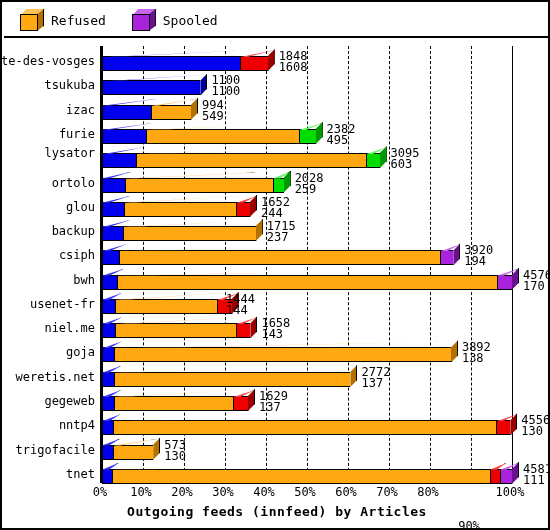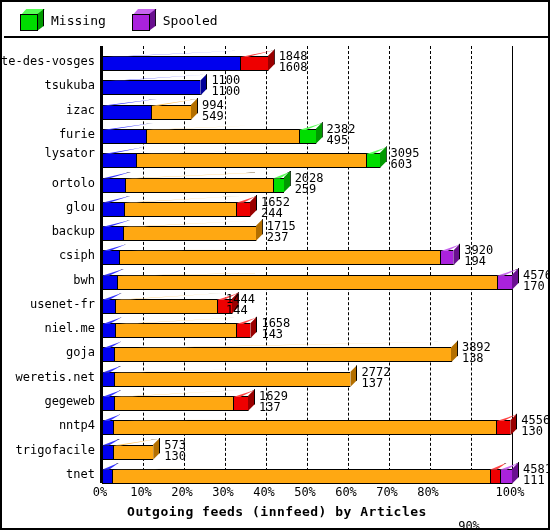--- a/index.html
+++ b/index.html
@@ -160,25 +160,25 @@
   }
 </style>
 </head>
 <body>
 
 <div id="page">
 
   <div id="legend">
       <div class="legend-item">
         <span class="legend-cube">
-          <span class="toppoly" style="background: rgb(85, 255, 85); border-top: 0px;"></span>
-          <span class="sidepoly" style="background: rgb(0, 153, 0);"></span>
-          <span class="face" style="background: rgb(0, 221, 0);"></span>
+          <span class="toppoly" style="background: rgb(255, 195, 87); border-top: 0px;"></span>
+          <span class="sidepoly" style="background: rgb(179, 111, 0);"></span>
+          <span class="face" style="background: rgb(255, 168, 18);"></span>
         </span>
-        <span class="legend-label">Missing</span>
+        <span class="legend-label">Refused</span>
       </div>
       <div class="legend-item">
         <span class="legend-cube">
           <span class="toppoly" style="background: rgb(199, 102, 238); border-top: 0px;"></span>
           <span class="sidepoly" style="background: rgb(106, 16, 144);"></span>
           <span class="face" style="background: rgb(170, 34, 221);"></span>
         </span>
         <span class="legend-label">Spooled</span>
       </div>
     </div>

